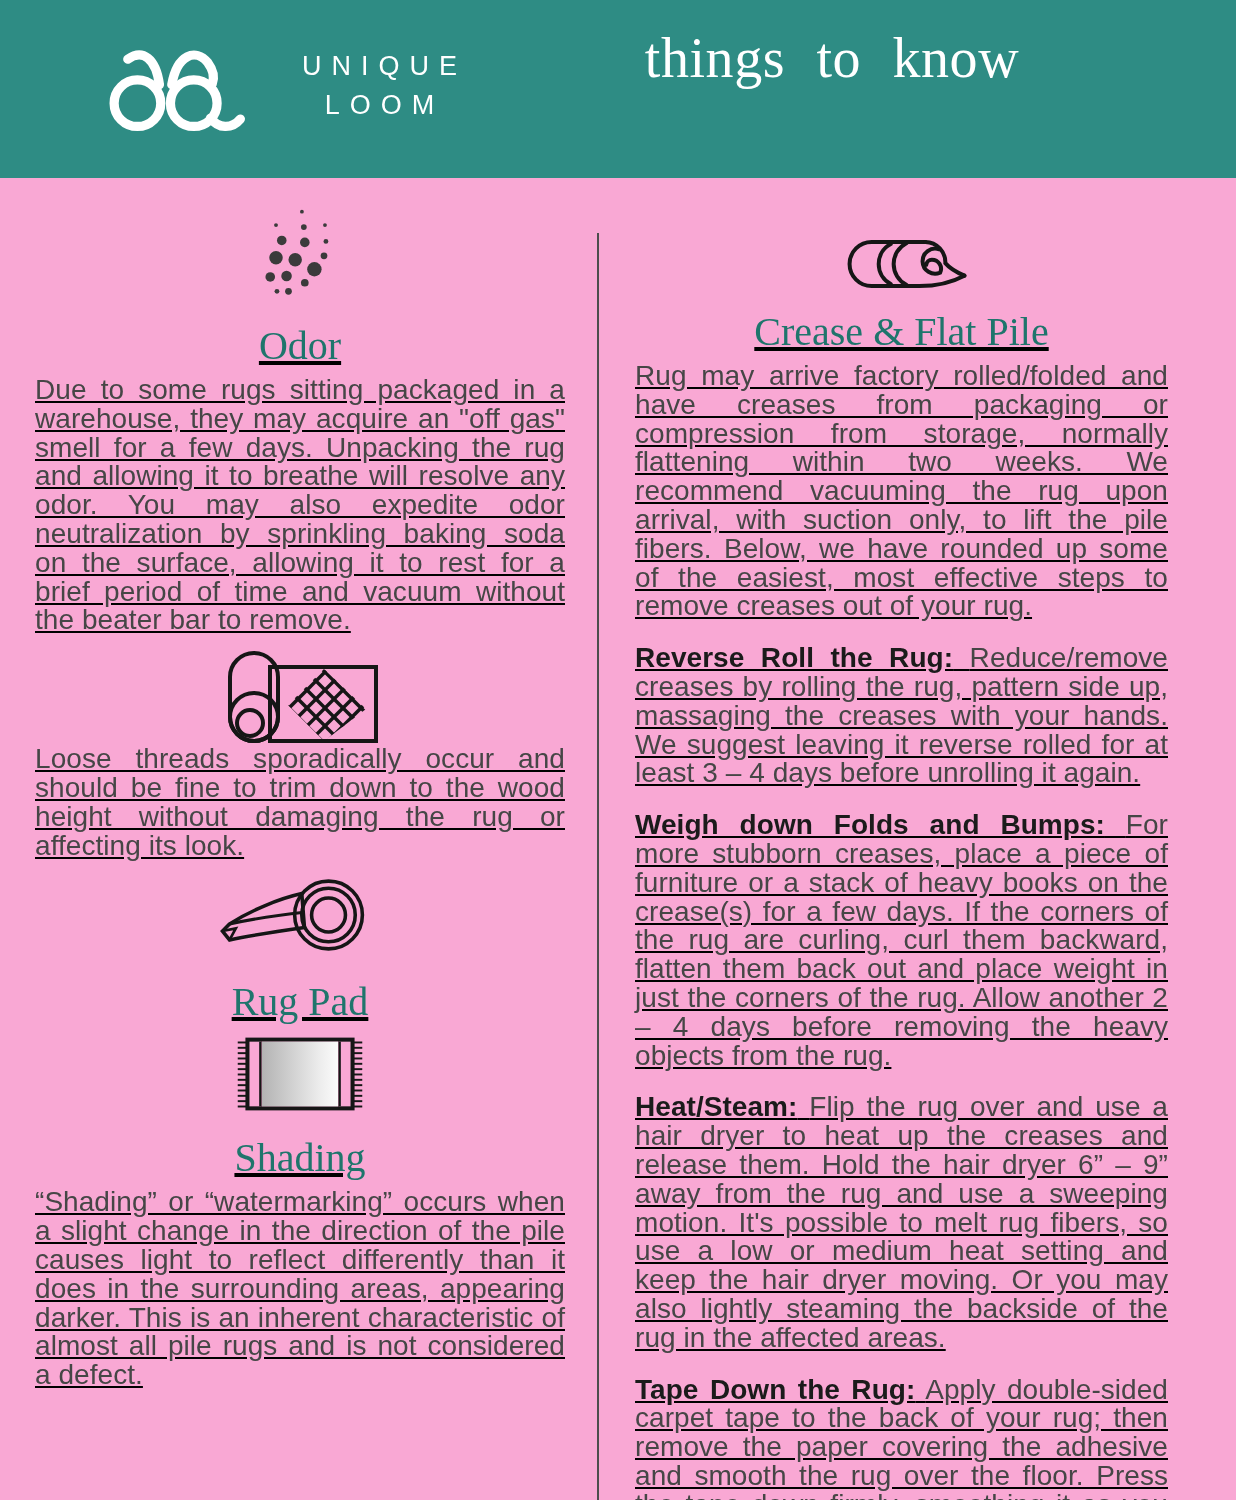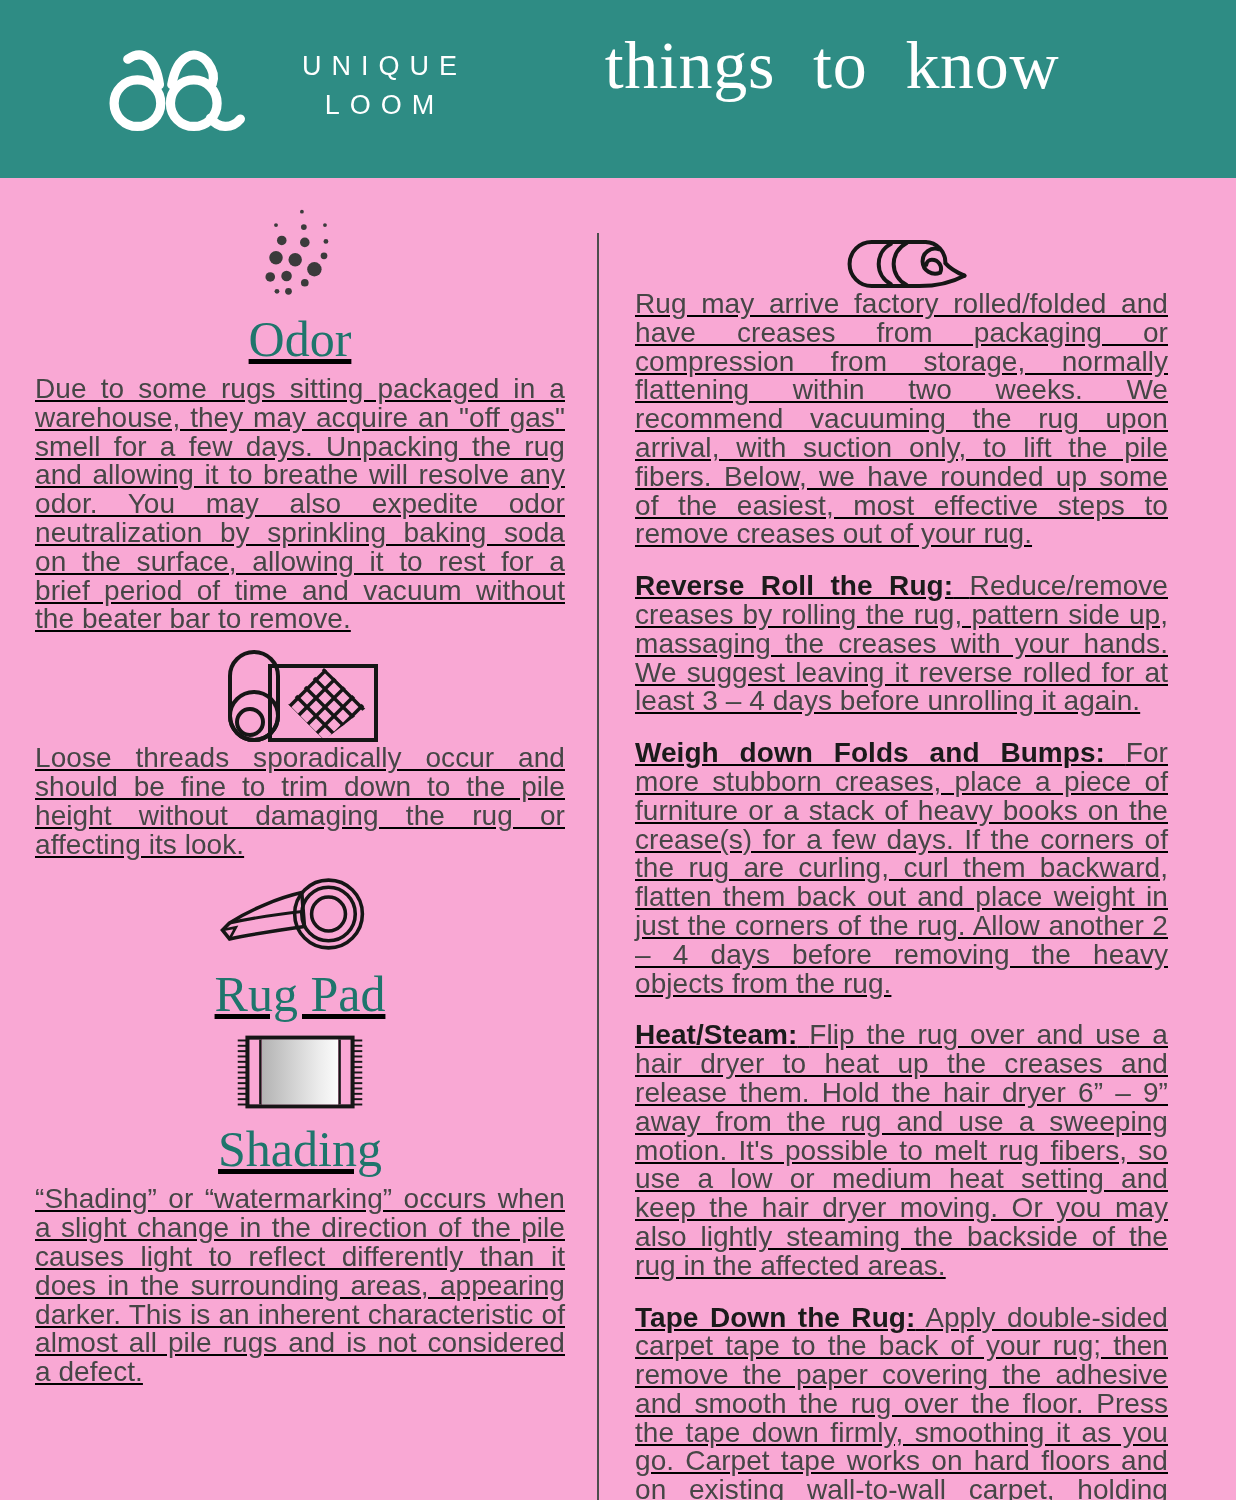--- a/index.html
+++ b/index.html
@@ -8,33 +8,33 @@
     background:#f9a8d4; font-family:"Liberation Sans", sans-serif;text-decoration:underline;
   }
   
   .banner { position:relative; width:100%; height:178px; background:#2e8c84; }
   .logo-wrap { position:absolute; left:104px; top:30px; display:flex; align-items:center; }
   .logo-mark { display:block; }
   .brand { color:#ffffff; text-align:center; margin-left:22px;
            font-size:27px; letter-spacing:10px; line-height:1.45; font-weight:normal; }
   .banner-title {
     position:absolute; left:482px; top:26px; width:700px; text-align:center;
-    color:#ffffff; font-family:"Liberation Serif", serif; font-size:68px;
+    color:#ffffff; font-family:"Liberation Serif", serif; font-size:56px;
     word-spacing:0.30em; letter-spacing:0.01em; font-weight:normal; white-space:nowrap;
   }
   
   .divider { position:absolute; left:597px; top:233px; width:2px; height:1267px; background:#4d4d4d; }
   .cols { display:flex; }
   .col-left  { width:597px; padding:0 32px 0 35px; box-sizing:border-box; }
   .col-right { width:639px; padding:0 68px 0 38px; box-sizing:border-box; }
   .sec { text-align:center; }
   .icon-row { display:flex; justify-content:center; align-items:flex-end; }
   h2.sec-title {
     font-family:"Liberation Serif", serif; font-weight:normal;
-    color:#1f756c; font-size:50px; line-height:1.1; margin:12px 0 8px;
+    color:#1f756c; font-size:40px; line-height:1.1; margin:24px 0 8px;
   }
   .col-right h2.sec-title { margin-top:20px; }
   p.para {
     text-align:justify; font-size:28px; line-height:28.8px; color:#464646;
     margin:0; letter-spacing:0.002em;
   }
   p.tip { margin-top:23px; }
   p.tip strong { color:#1b1b1b; font-weight:bold; }
   .mt-odor   { margin-top:26px; }
   .mt-thread { margin-top:12px; }
@@ -121,21 +121,21 @@
               <line x1="48" y1="22" x2="120" y2="94"></line>
                 <line x1="66" y1="22" x2="138" y2="94"></line>
               <line x1="84" y1="22" x2="156" y2="94"></line>
                 <line x1="102" y1="22" x2="174" y2="94"></line>
             </g>
             <path d="M10 70 V30 A24 24 0 0 1 58 30 V70 A24 24 0 0 1 10 70 Z" fill="#ffffff" class="ink" stroke-width="4"></path>
             <circle cx="34" cy="70" r="24" fill="#ffffff" class="ink" stroke-width="4"></circle>
             <circle cx="30" cy="76" r="13" fill="#ffffff" class="ink" stroke-width="4"></circle>
           </svg>
         </div>
-        <p class="para">Loose threads sporadically occur and should be fine to trim down to the pile height without damaging the rug or affecting its look.</p>
+        <p class="para">Loose threads sporadically occur and should be fine to trim down to the wood height without damaging the rug or affecting its look.</p>
       </section>
 
       <section class="sec">
         <div class="icon-row mt-rugpad">
           <svg width="186" height="82" viewBox="0 0 190 92">
             <path d="M97 22 C70 28 38 42 16 56 L8 64 L16 74 C44 68 72 64 100 60 Z" fill="#ffffff" class="ink" stroke-width="4"></path>
             <path d="M16 56 C44 50 72 46 100 43" class="ink" stroke-width="3.4"></path>
             <path d="M8 64 L23 61 L16 74" fill="#ffffff" class="ink" stroke-width="3"></path>
             <circle cx="127" cy="46" r="38" fill="#ffffff" class="ink" stroke-width="4"></circle>
             <circle cx="127" cy="46" r="30" fill="#ffffff" class="ink" stroke-width="4"></circle>
@@ -200,20 +200,21 @@
           <svg width="150" height="52" viewBox="0 0 152 60">
             <g class="ink" stroke-width="4.6" stroke-linecap="round">
               <path d="M103 4.5 H41 A25.5 25.5 0 0 0 41 55.5 H96 C114 55.5 133 51.5 148 43.5"></path>
               <path d="M103 4.5 A23.5 23.5 0 0 1 126 29 C131.5 35.5 139.5 39.8 148 43.5"></path>
               <path d="M119 13 A14.5 14.5 0 1 0 120 40 A10.5 10.5 0 0 0 110.5 25 A6.5 6.5 0 0 0 104 31"></path>
               <path d="M63 7 A26 26 0 0 0 63 53"></path>
               <path d="M81 6 A27 27 0 0 0 81 54"></path>
             </g>
           </svg>
         </div>
+        <h2 class="sec-title">Crease &amp; Flat Pile</h2>
         <p class="para">Rug may arrive factory rolled/folded and have creases from packaging or compression from storage, normally flattening within two weeks. We recommend vacuuming the rug upon arrival, with suction only, to lift the pile fibers. Below, we have rounded up some of the easiest, most effective steps to remove creases out of your rug.</p>
 
         <p class="para tip"><strong>Reverse Roll the Rug:</strong> <span>Reduce/remove creases by rolling the rug, pattern side up, massaging the creases with your hands. We suggest leaving it reverse rolled for at least 3 – 4 days before unrolling it again.</span></p>
 
         <p class="para tip"><strong>Weigh down Folds and Bumps:</strong> <span>For more stubborn creases, place a piece of furniture or a stack of heavy books on the crease(s) for a few days. If the corners of the rug are curling, curl them backward, flatten them back out and place weight in just the corners of the rug. Allow another 2 – 4 days before removing the heavy objects from the rug.</span></p>
 
         <p class="para tip"><strong>Heat/Steam:</strong> <span>Flip the rug over and use a hair dryer to heat up the creases and release them. Hold the hair dryer 6” – 9” away from the rug and use a sweeping motion. It's possible to melt rug fibers, so use a low or medium heat setting and keep the hair dryer moving. Or you may also lightly steaming the backside of the rug in the affected areas.</span></p>
 
         <p class="para tip"><strong>Tape Down the Rug:</strong> <span>Apply double-sided carpet tape to the back of your rug; then remove the paper covering the adhesive and smooth the rug over the floor. Press the tape down firmly, smoothing it as you go. Carpet tape works on hard floors and on existing wall-to-wall carpet, holding your rug in place. If you have laminate flooring, purchase a less adhesive double-sided tape to prevent the laminate from buckling or otherwise being damaged.</span></p>
       </section>

